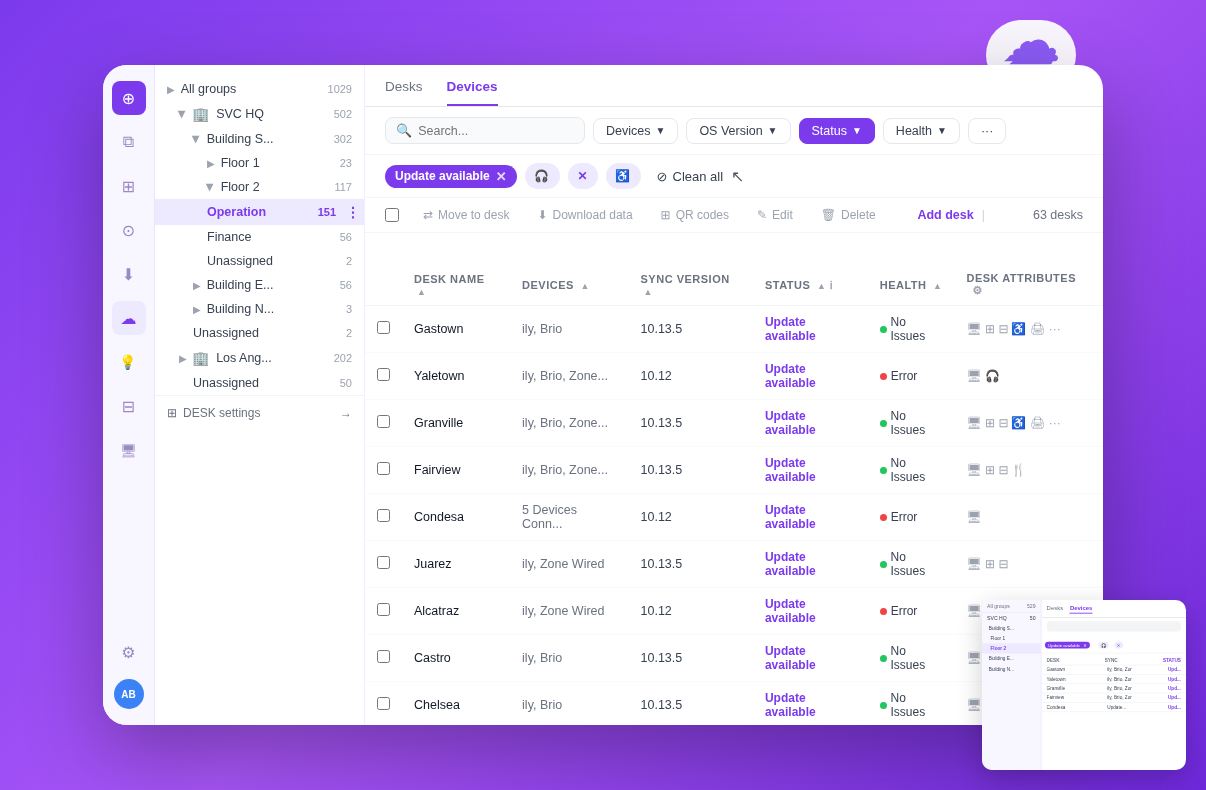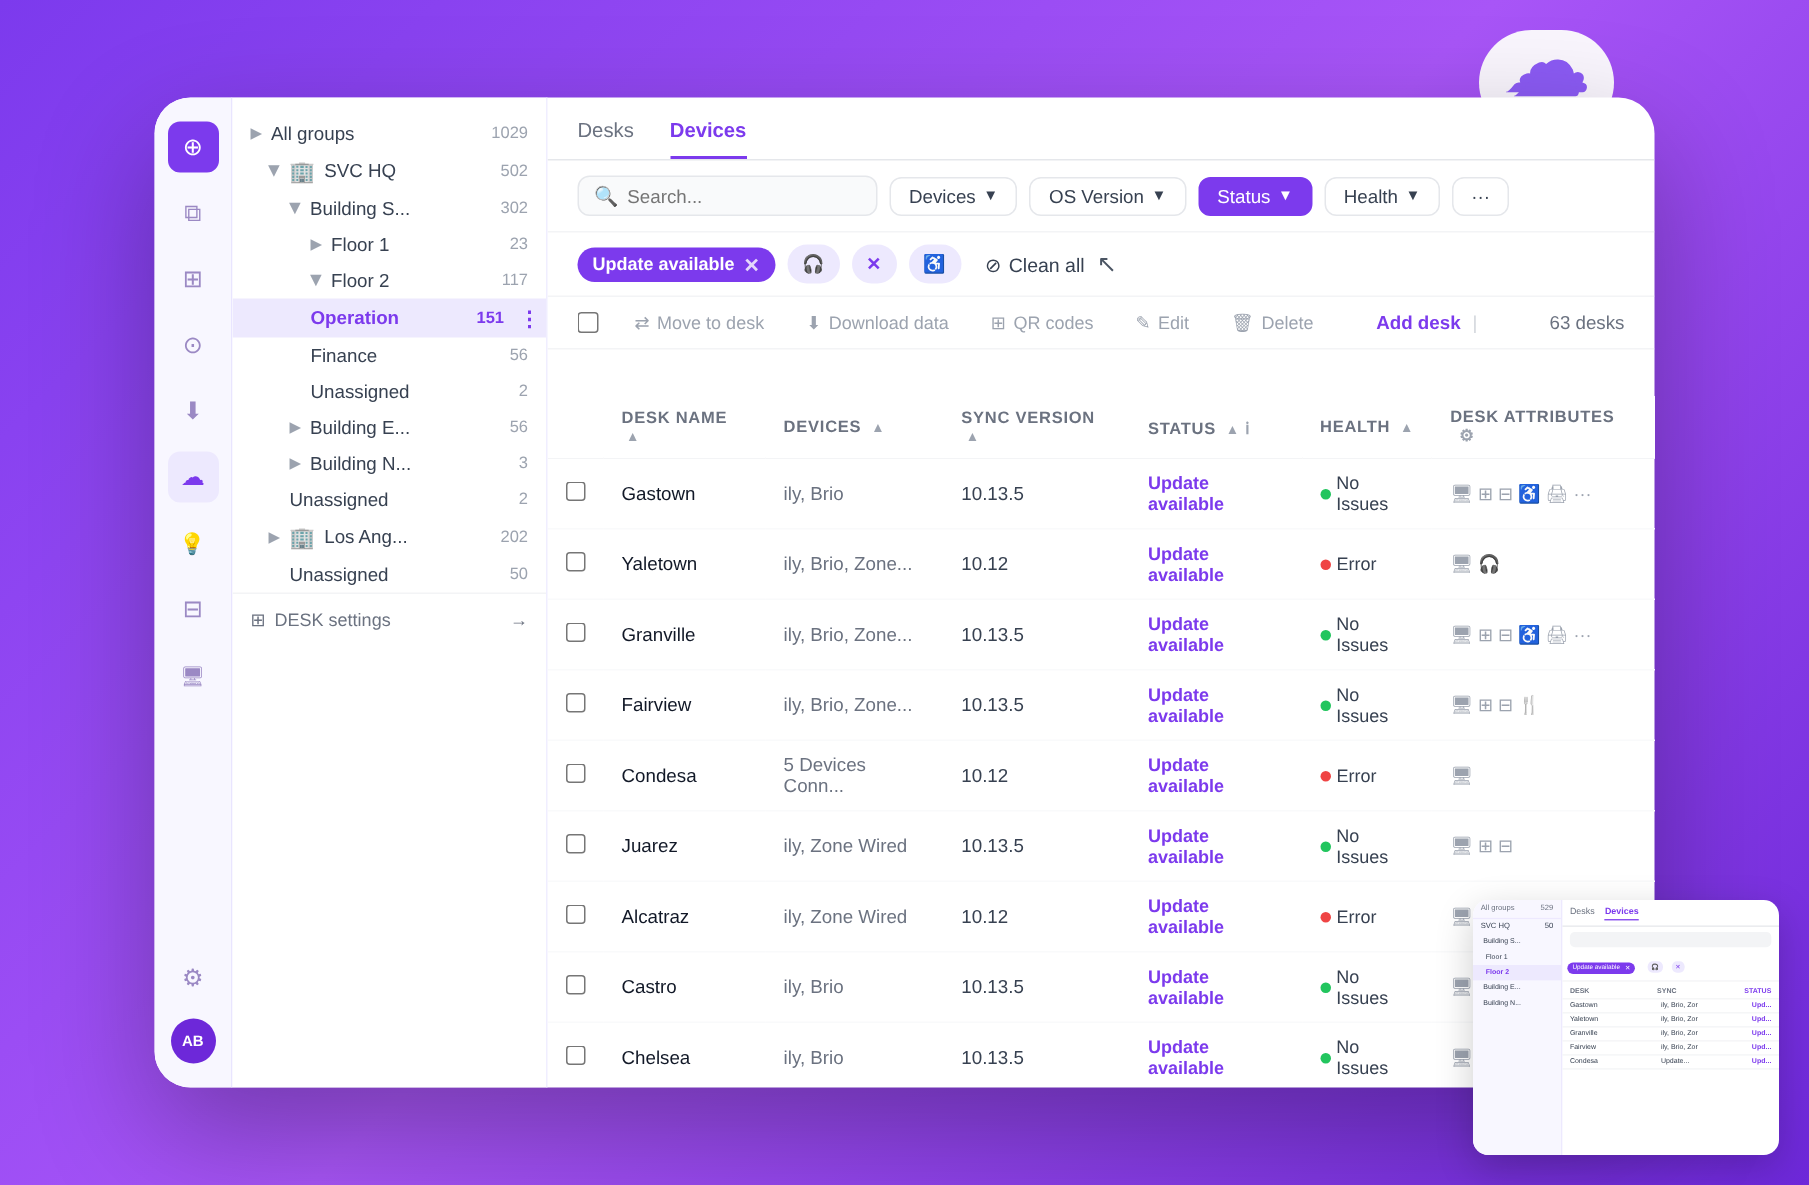--- a/index.html
+++ b/index.html
@@ -73,21 +73,21 @@
       color: white;
     }
     .icon-nav .nav-icon.cloud-active {
       background: #ede9fe;
       color: #7c3aed;
     }
     .icon-nav .spacer { flex: 1; }
     .icon-nav .avatar {
       width: 30px;
       height: 30px;
-      background: #6d28d9;
+      background: #3b82f6;
       border-radius: 50%;
       color: white;
       font-size: 10px;
       display: flex;
       align-items: center;
       justify-content: center;
       font-weight: 600;
     }
     
     .sidebar {

